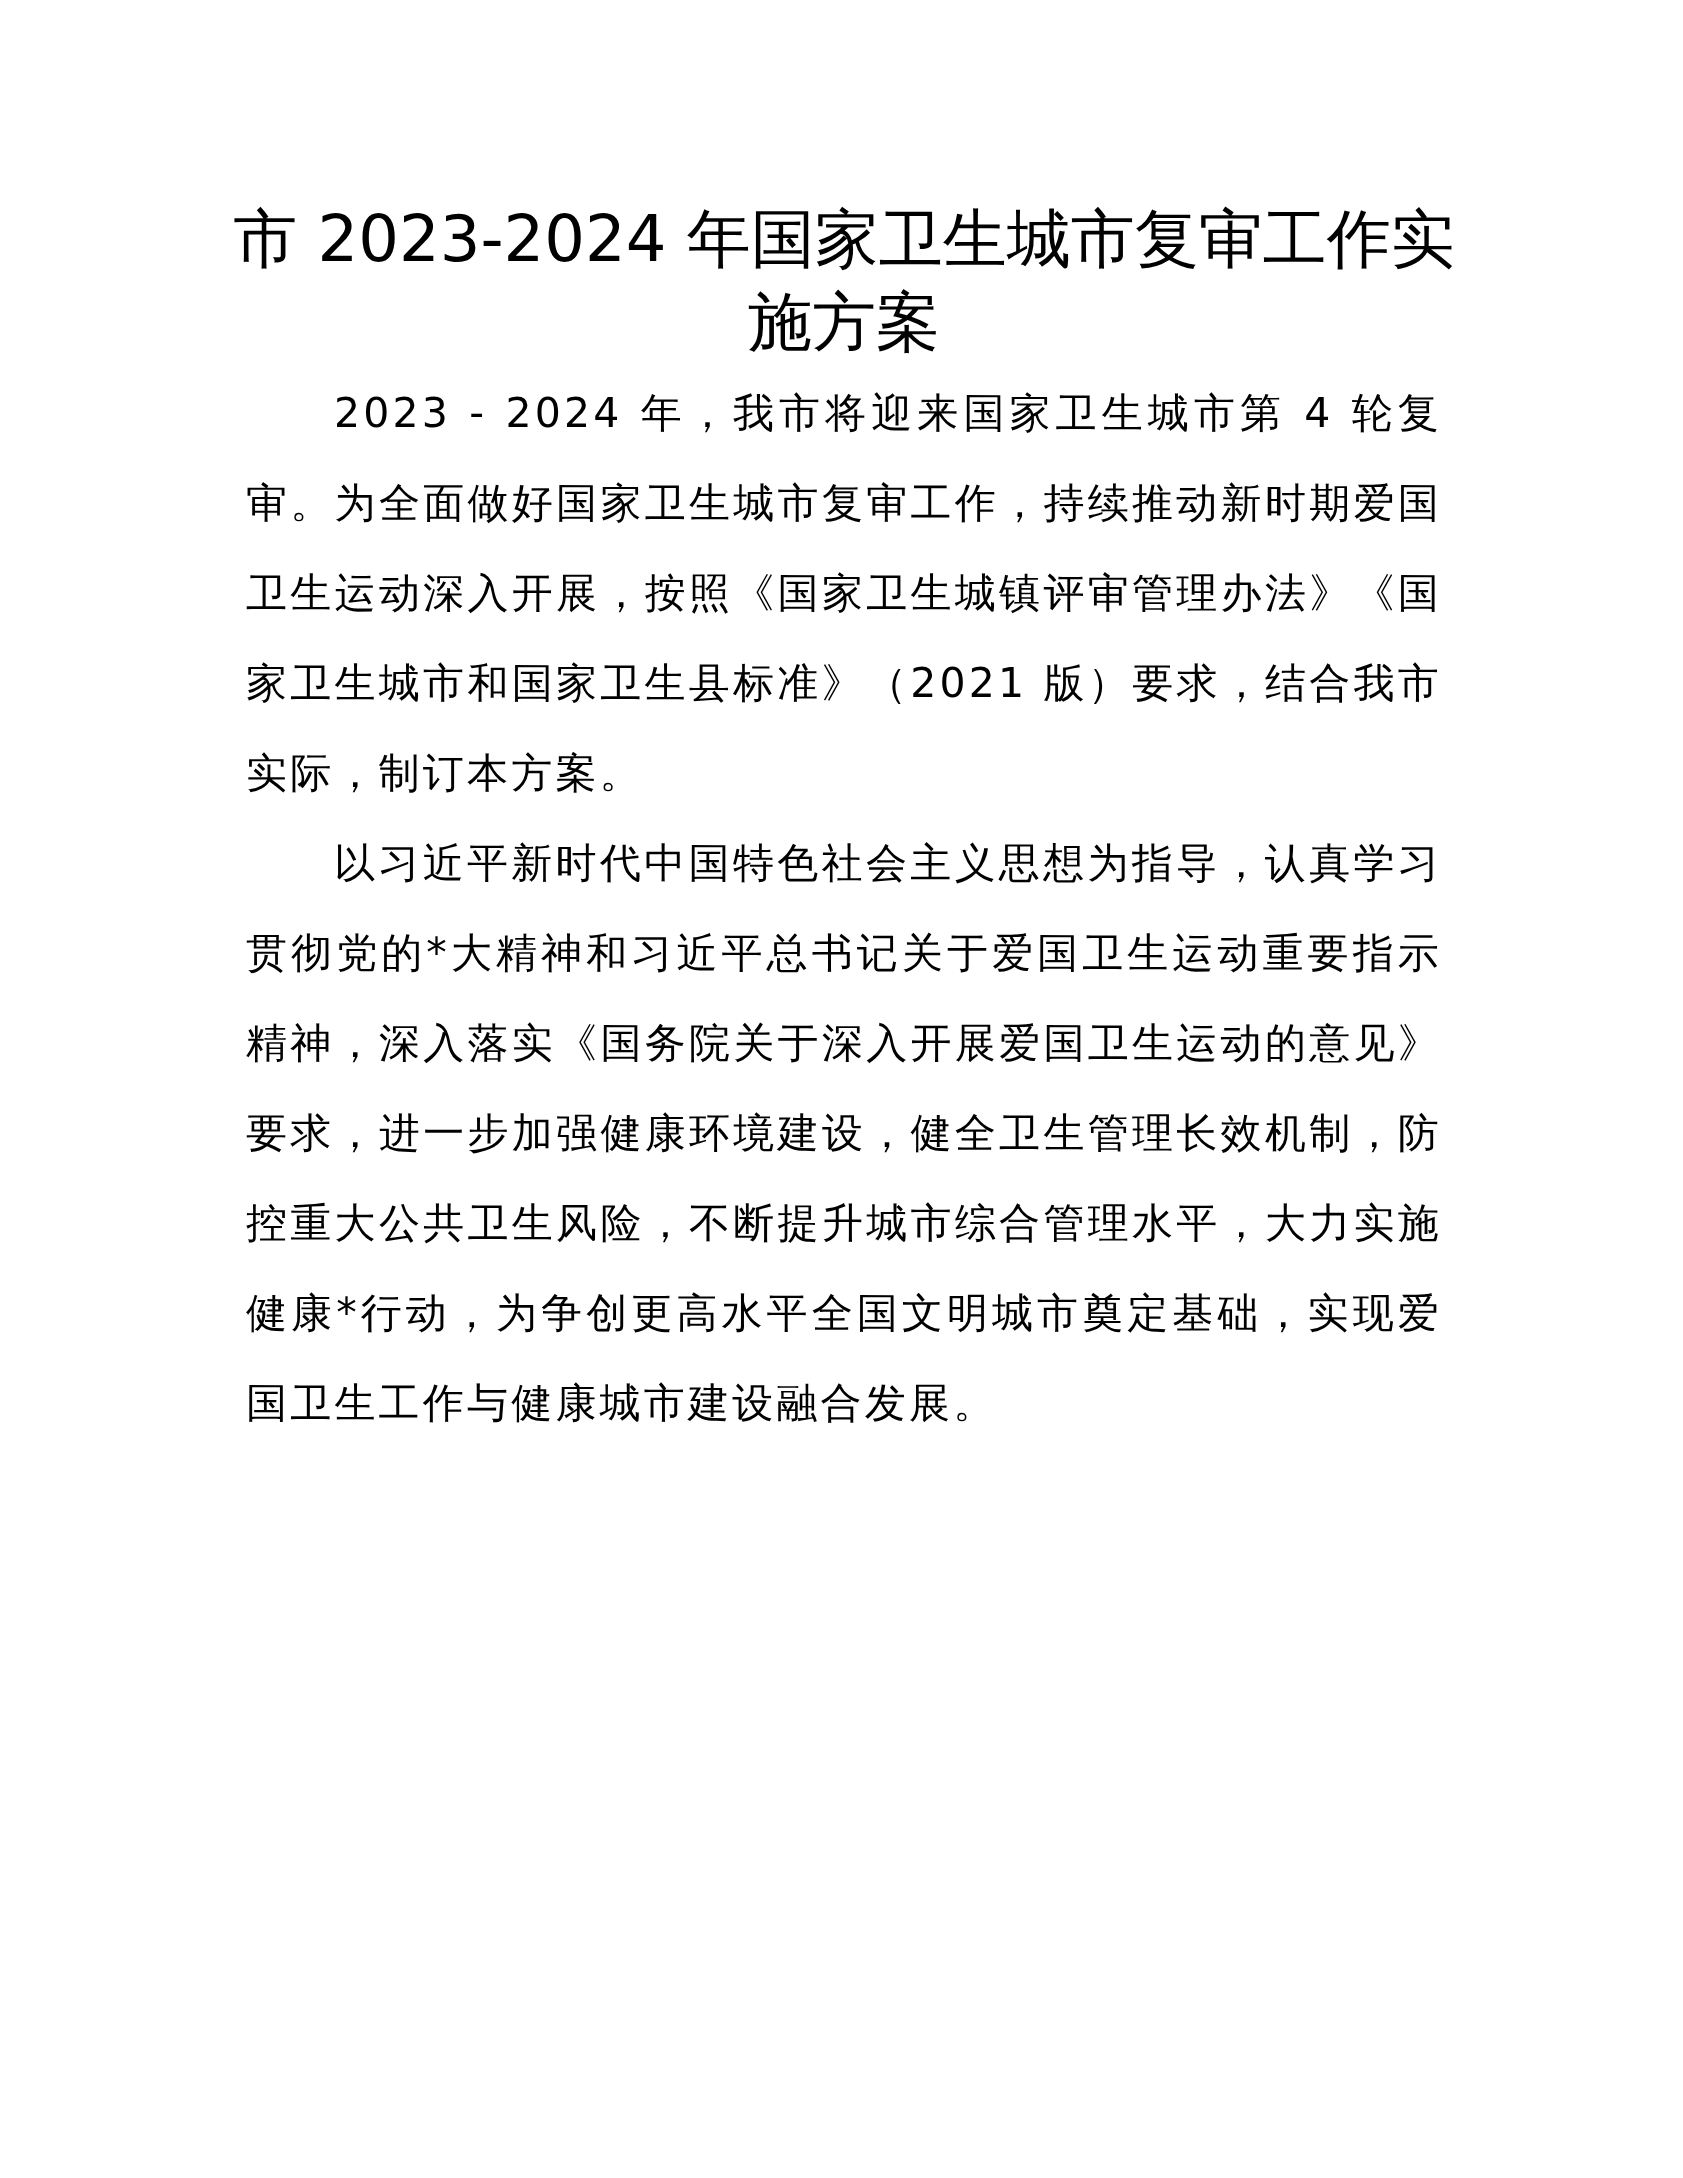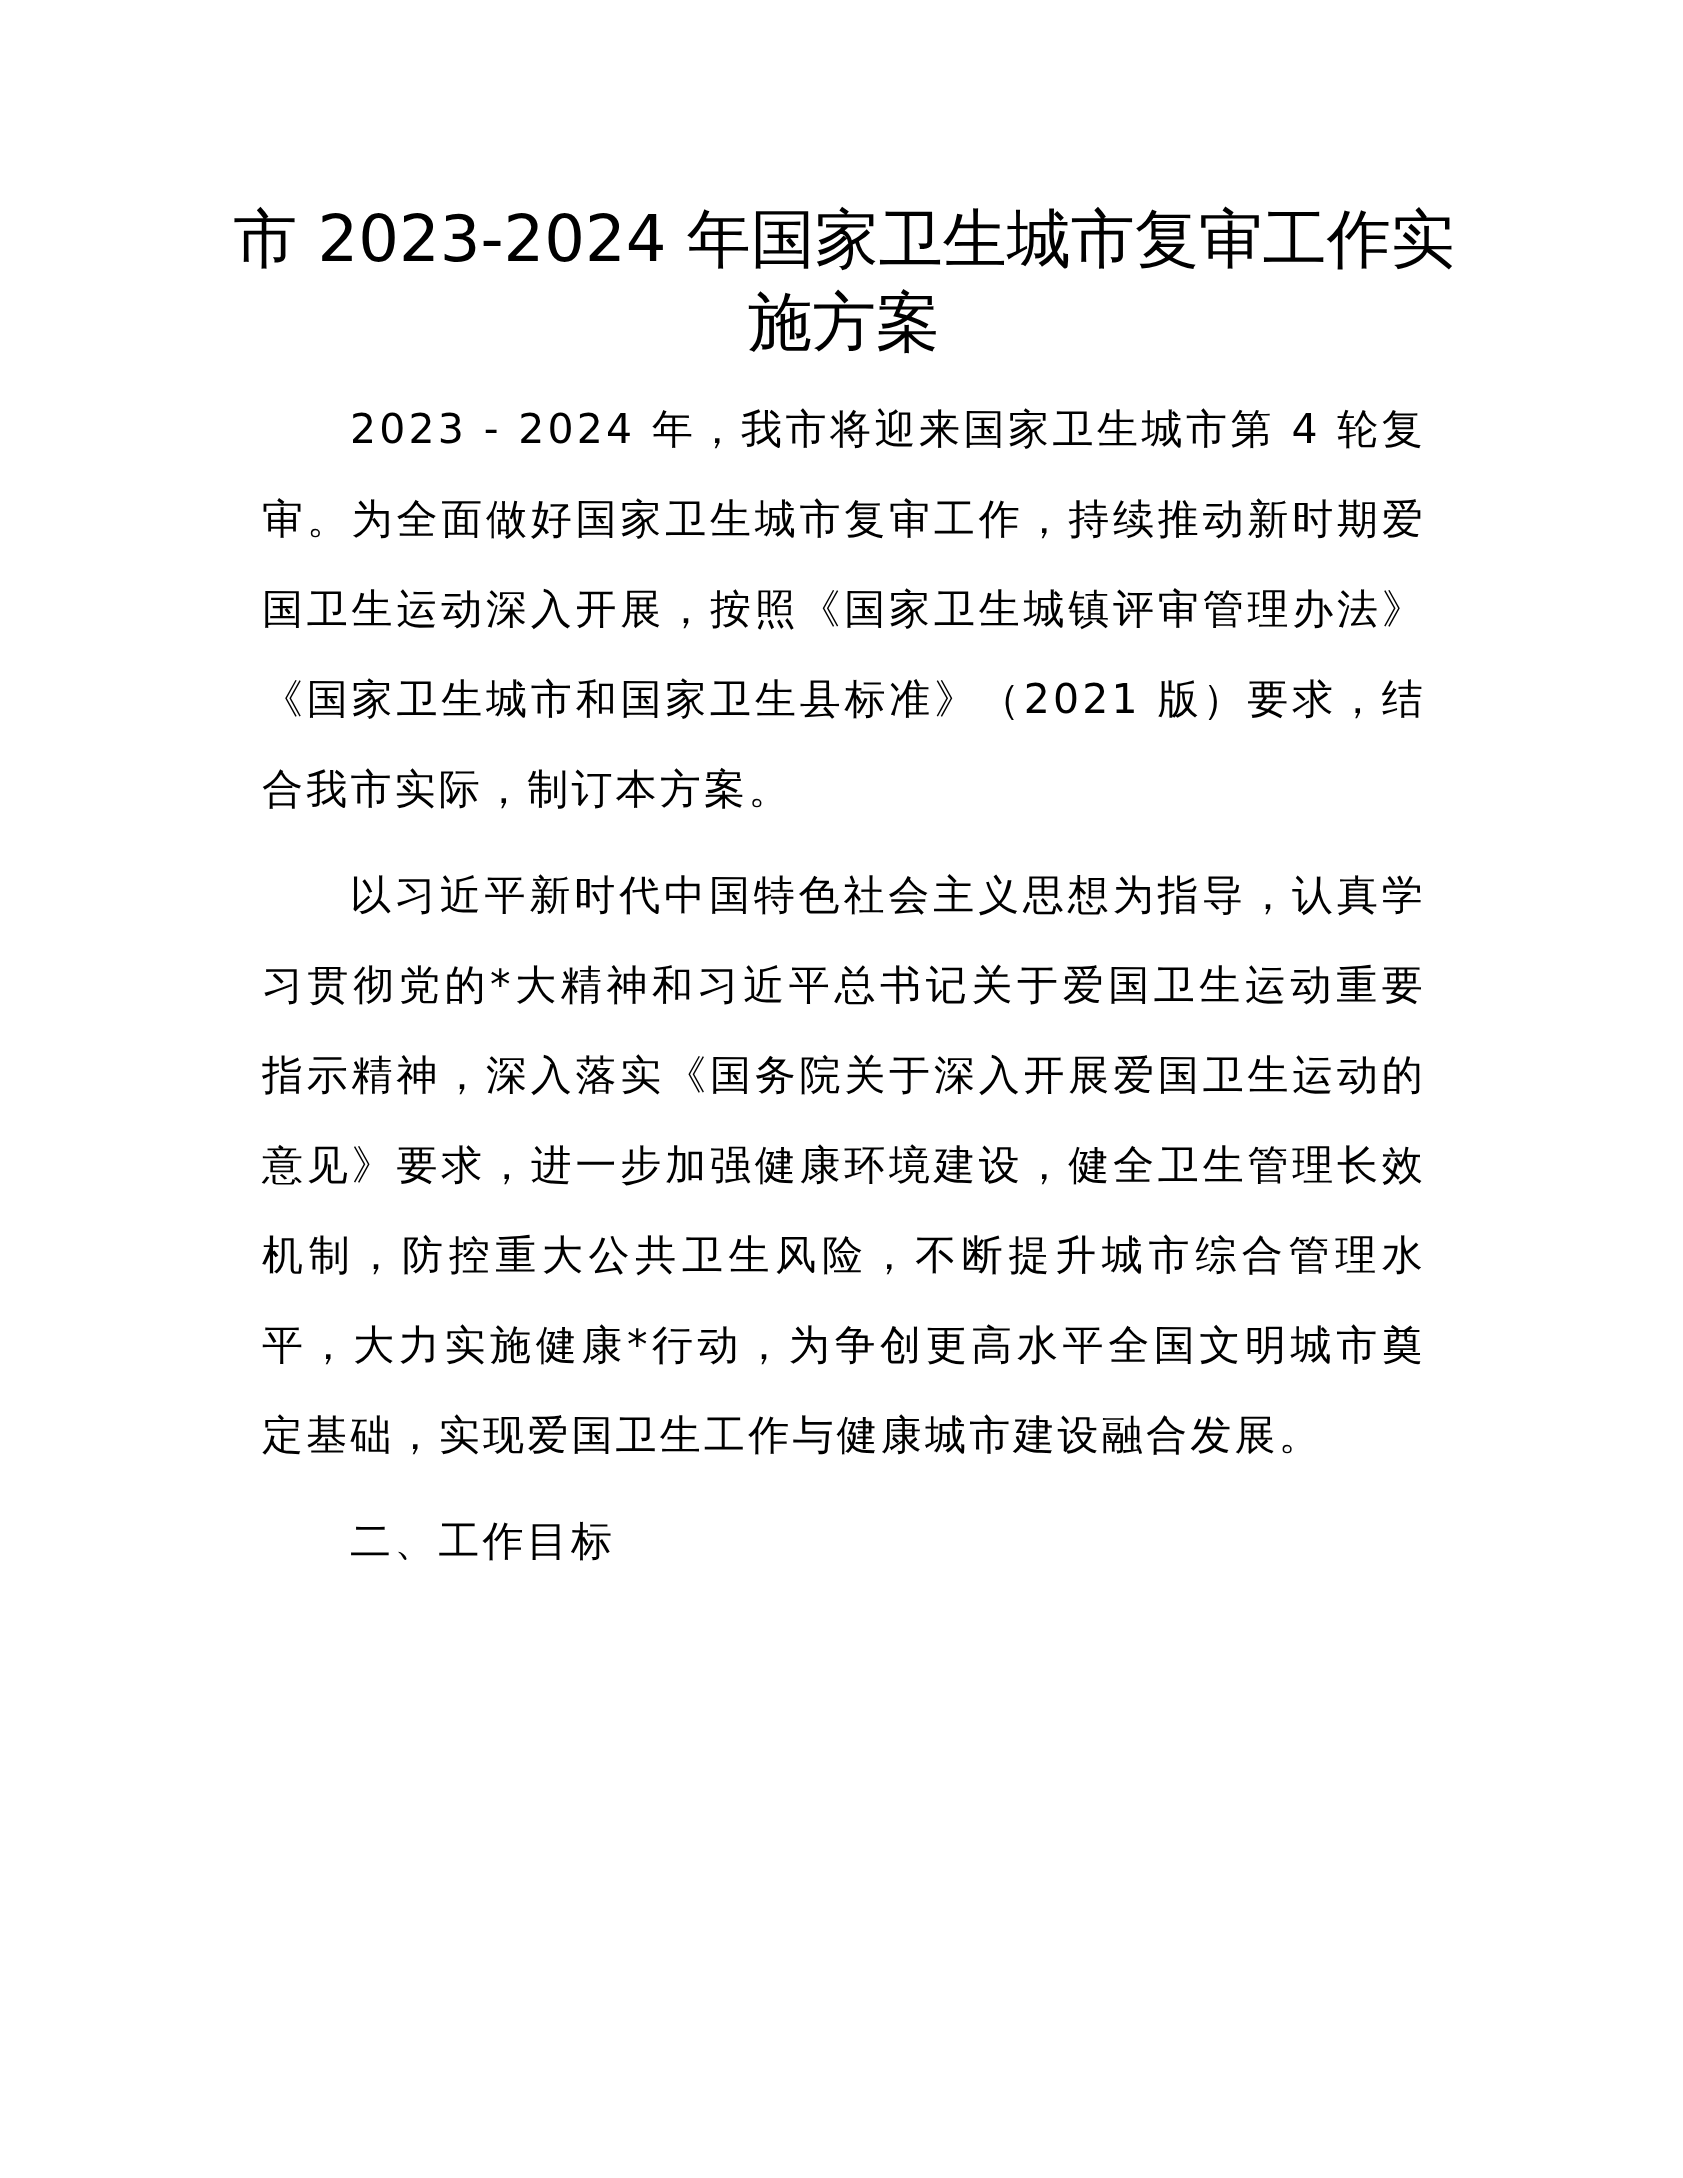--- a/index.html
+++ b/index.html
@@ -3,28 +3,27 @@
 <meta charset="utf-8">
 <style>
   html, body { margin: 0; padding: 0; background: #ffffff; }
   body { width: 1683px; height: 2178px; position: relative; overflow: hidden;
          font-family: "DejaVu Sans", "Liberation Sans", sans-serif; color: #000; }
   .page { position: absolute; left: 246px; top: 0; width: 1196px; }
   .title { position: absolute; left: -20px; width: 1236px; top: 198px;
            text-align: center; font-size: 64px; line-height: 83px; letter-spacing: 0px;
            font-family: "DejaVu Sans", sans-serif; }
   .body { position: absolute; left: 0; top: 368px; width: 1196px; }
-  p { margin: 16px; font-size: 41px; line-height: 90px; text-align: justify;
+  p { margin: 0; font-size: 41px; line-height: 90px; text-align: justify;
       text-align-last: left; text-indent: 88px; letter-spacing: 3.2px; }
   p.heading { text-indent: 88px; }
 </style>
 </head>
 <body>
 
 <div class="page">
   <div class="title">市 2023-2024 年国家卫生城市复审工作实施方案</div>
   <div class="body">
     <p>2023 - 2024 年，我市将迎来国家卫生城市第 4 轮复审。为全面做好国家卫生城市复审工作，持续推动新时期爱国卫生运动深入开展，按照《国家卫生城镇评审管理办法》《国家卫生城市和国家卫生县标准》（2021 版）要求，结合我市实际，制订本方案。</p>
     <p>以习近平新时代中国特色社会主义思想为指导，认真学习贯彻党的*大精神和习近平总书记关于爱国卫生运动重要指示精神，深入落实《国务院关于深入开展爱国卫生运动的意见》要求，进一步加强健康环境建设，健全卫生管理长效机制，防控重大公共卫生风险，不断提升城市综合管理水平，大力实施健康*行动，为争创更高水平全国文明城市奠定基础，实现爱国卫生工作与健康城市建设融合发展。</p>
-    <p class="heading">二、工作目标</p>
   </div>
 </div>
 
 
 </body></html>

